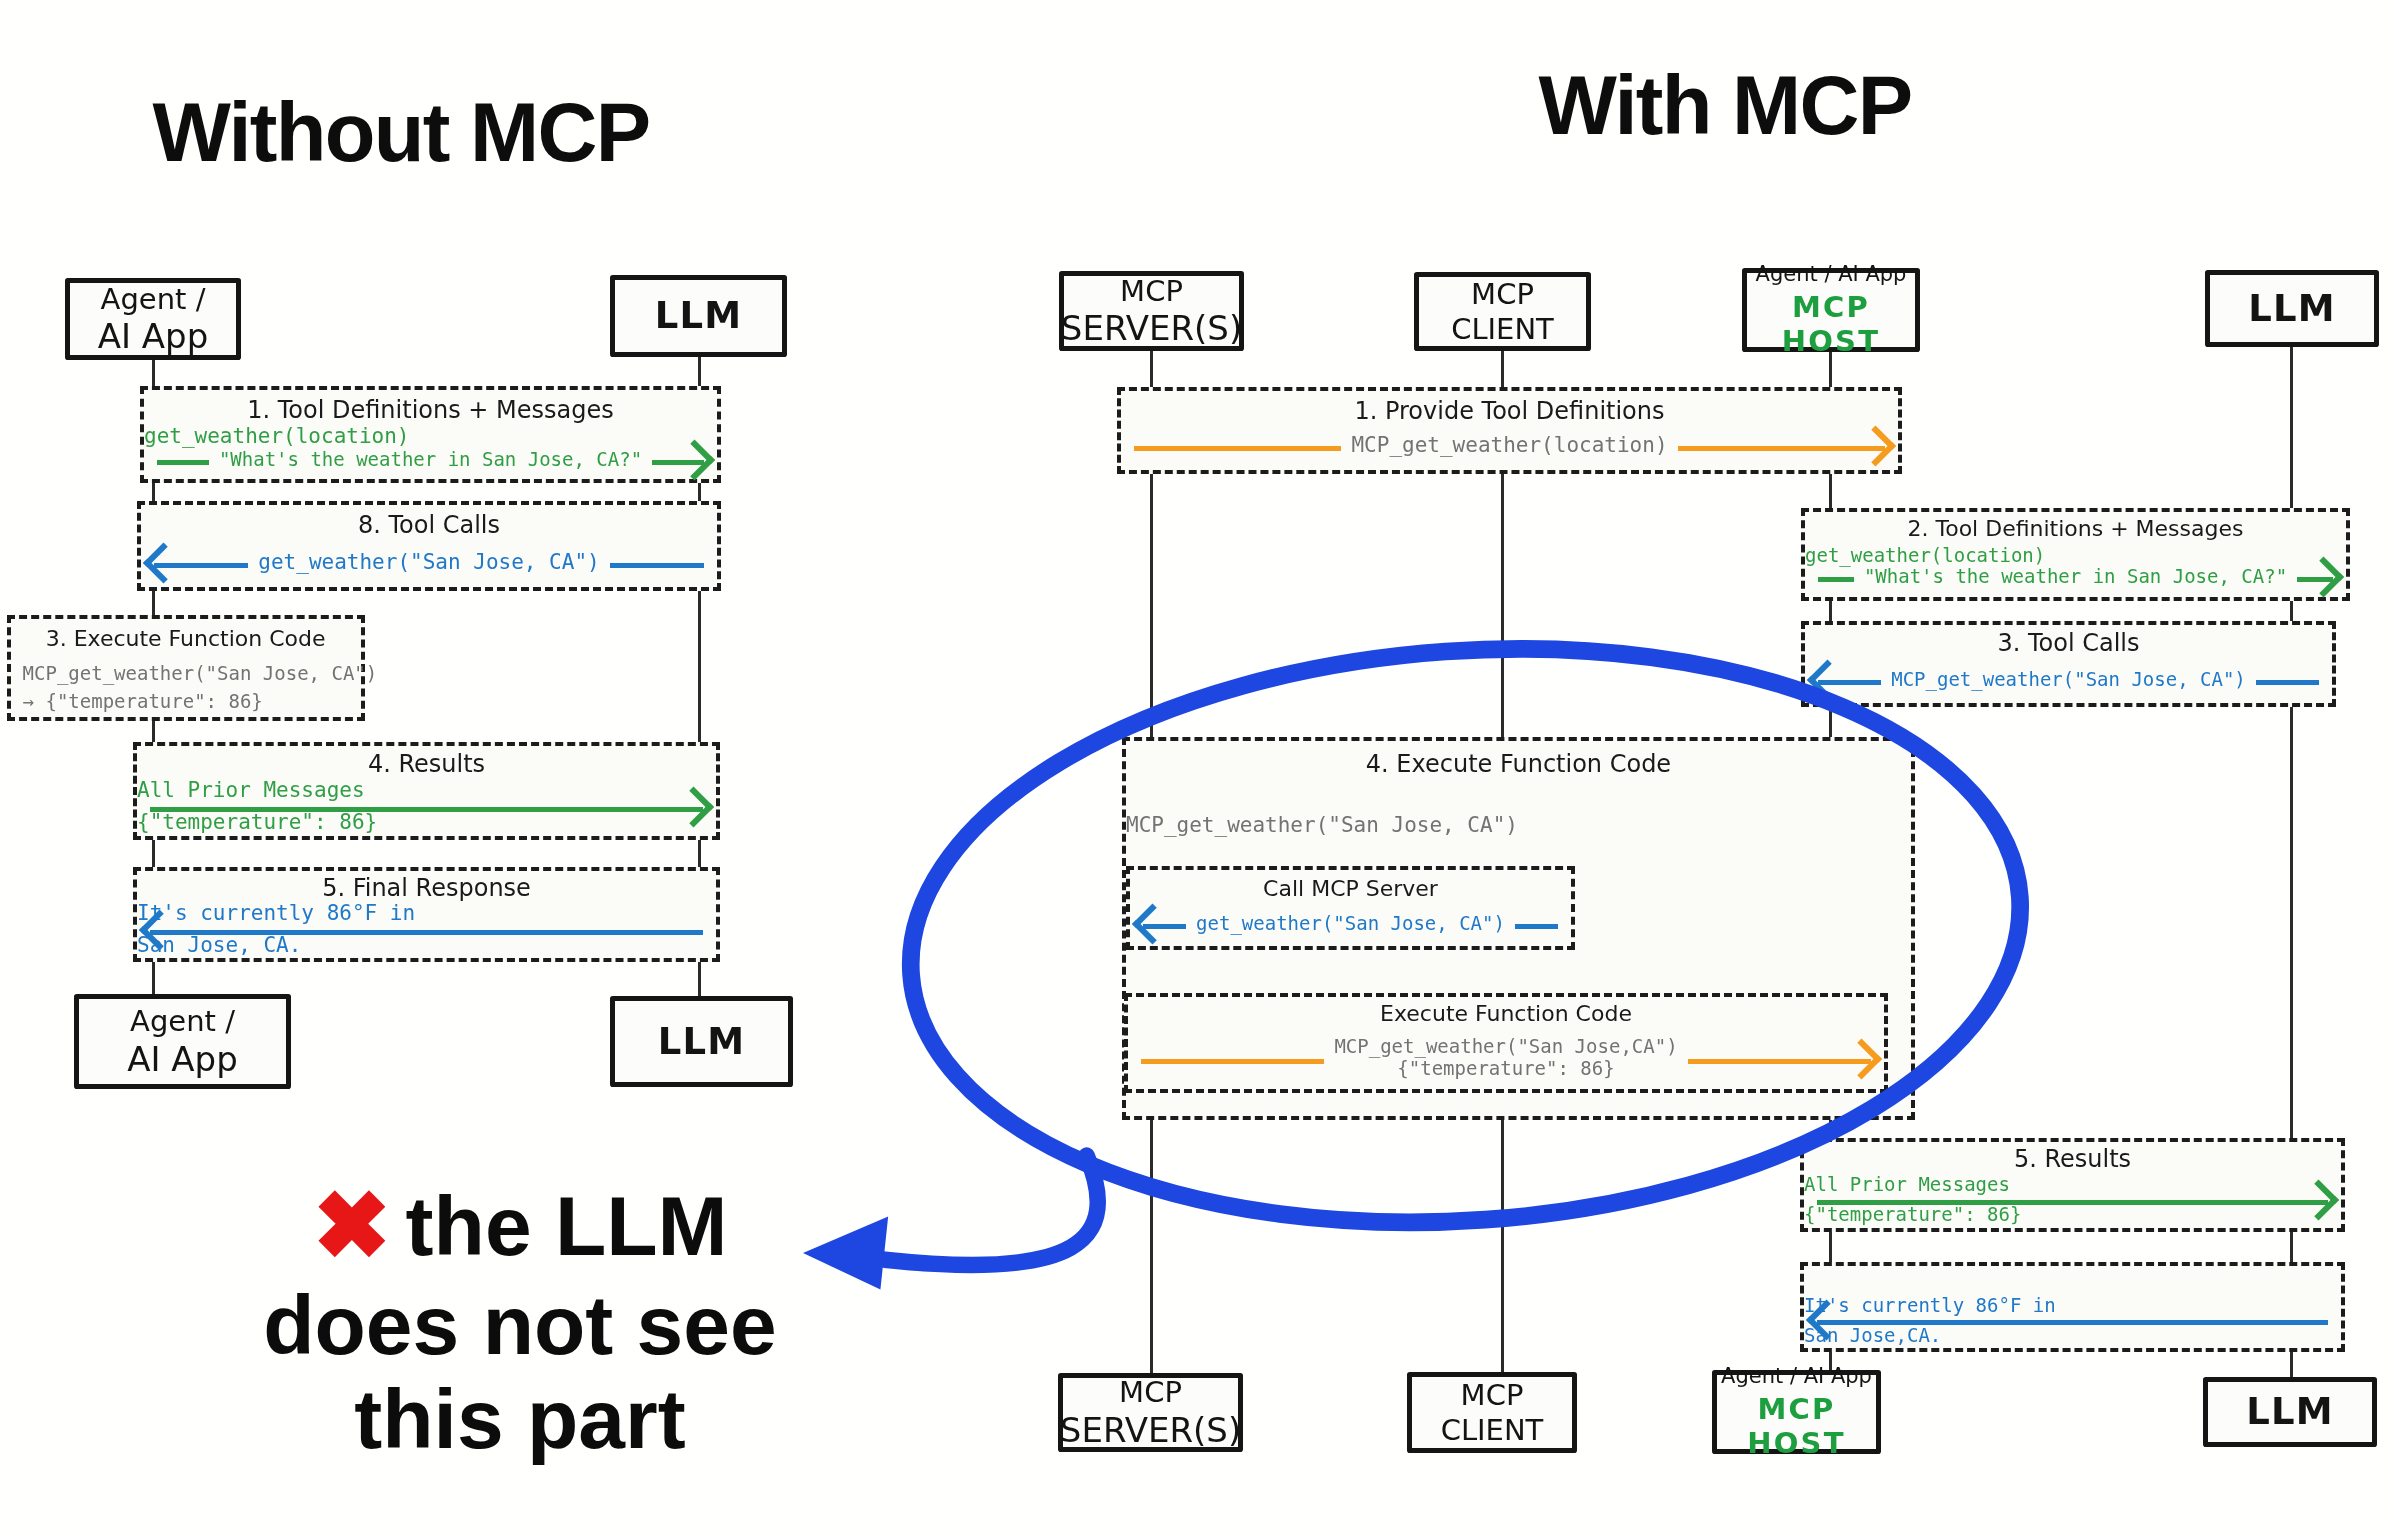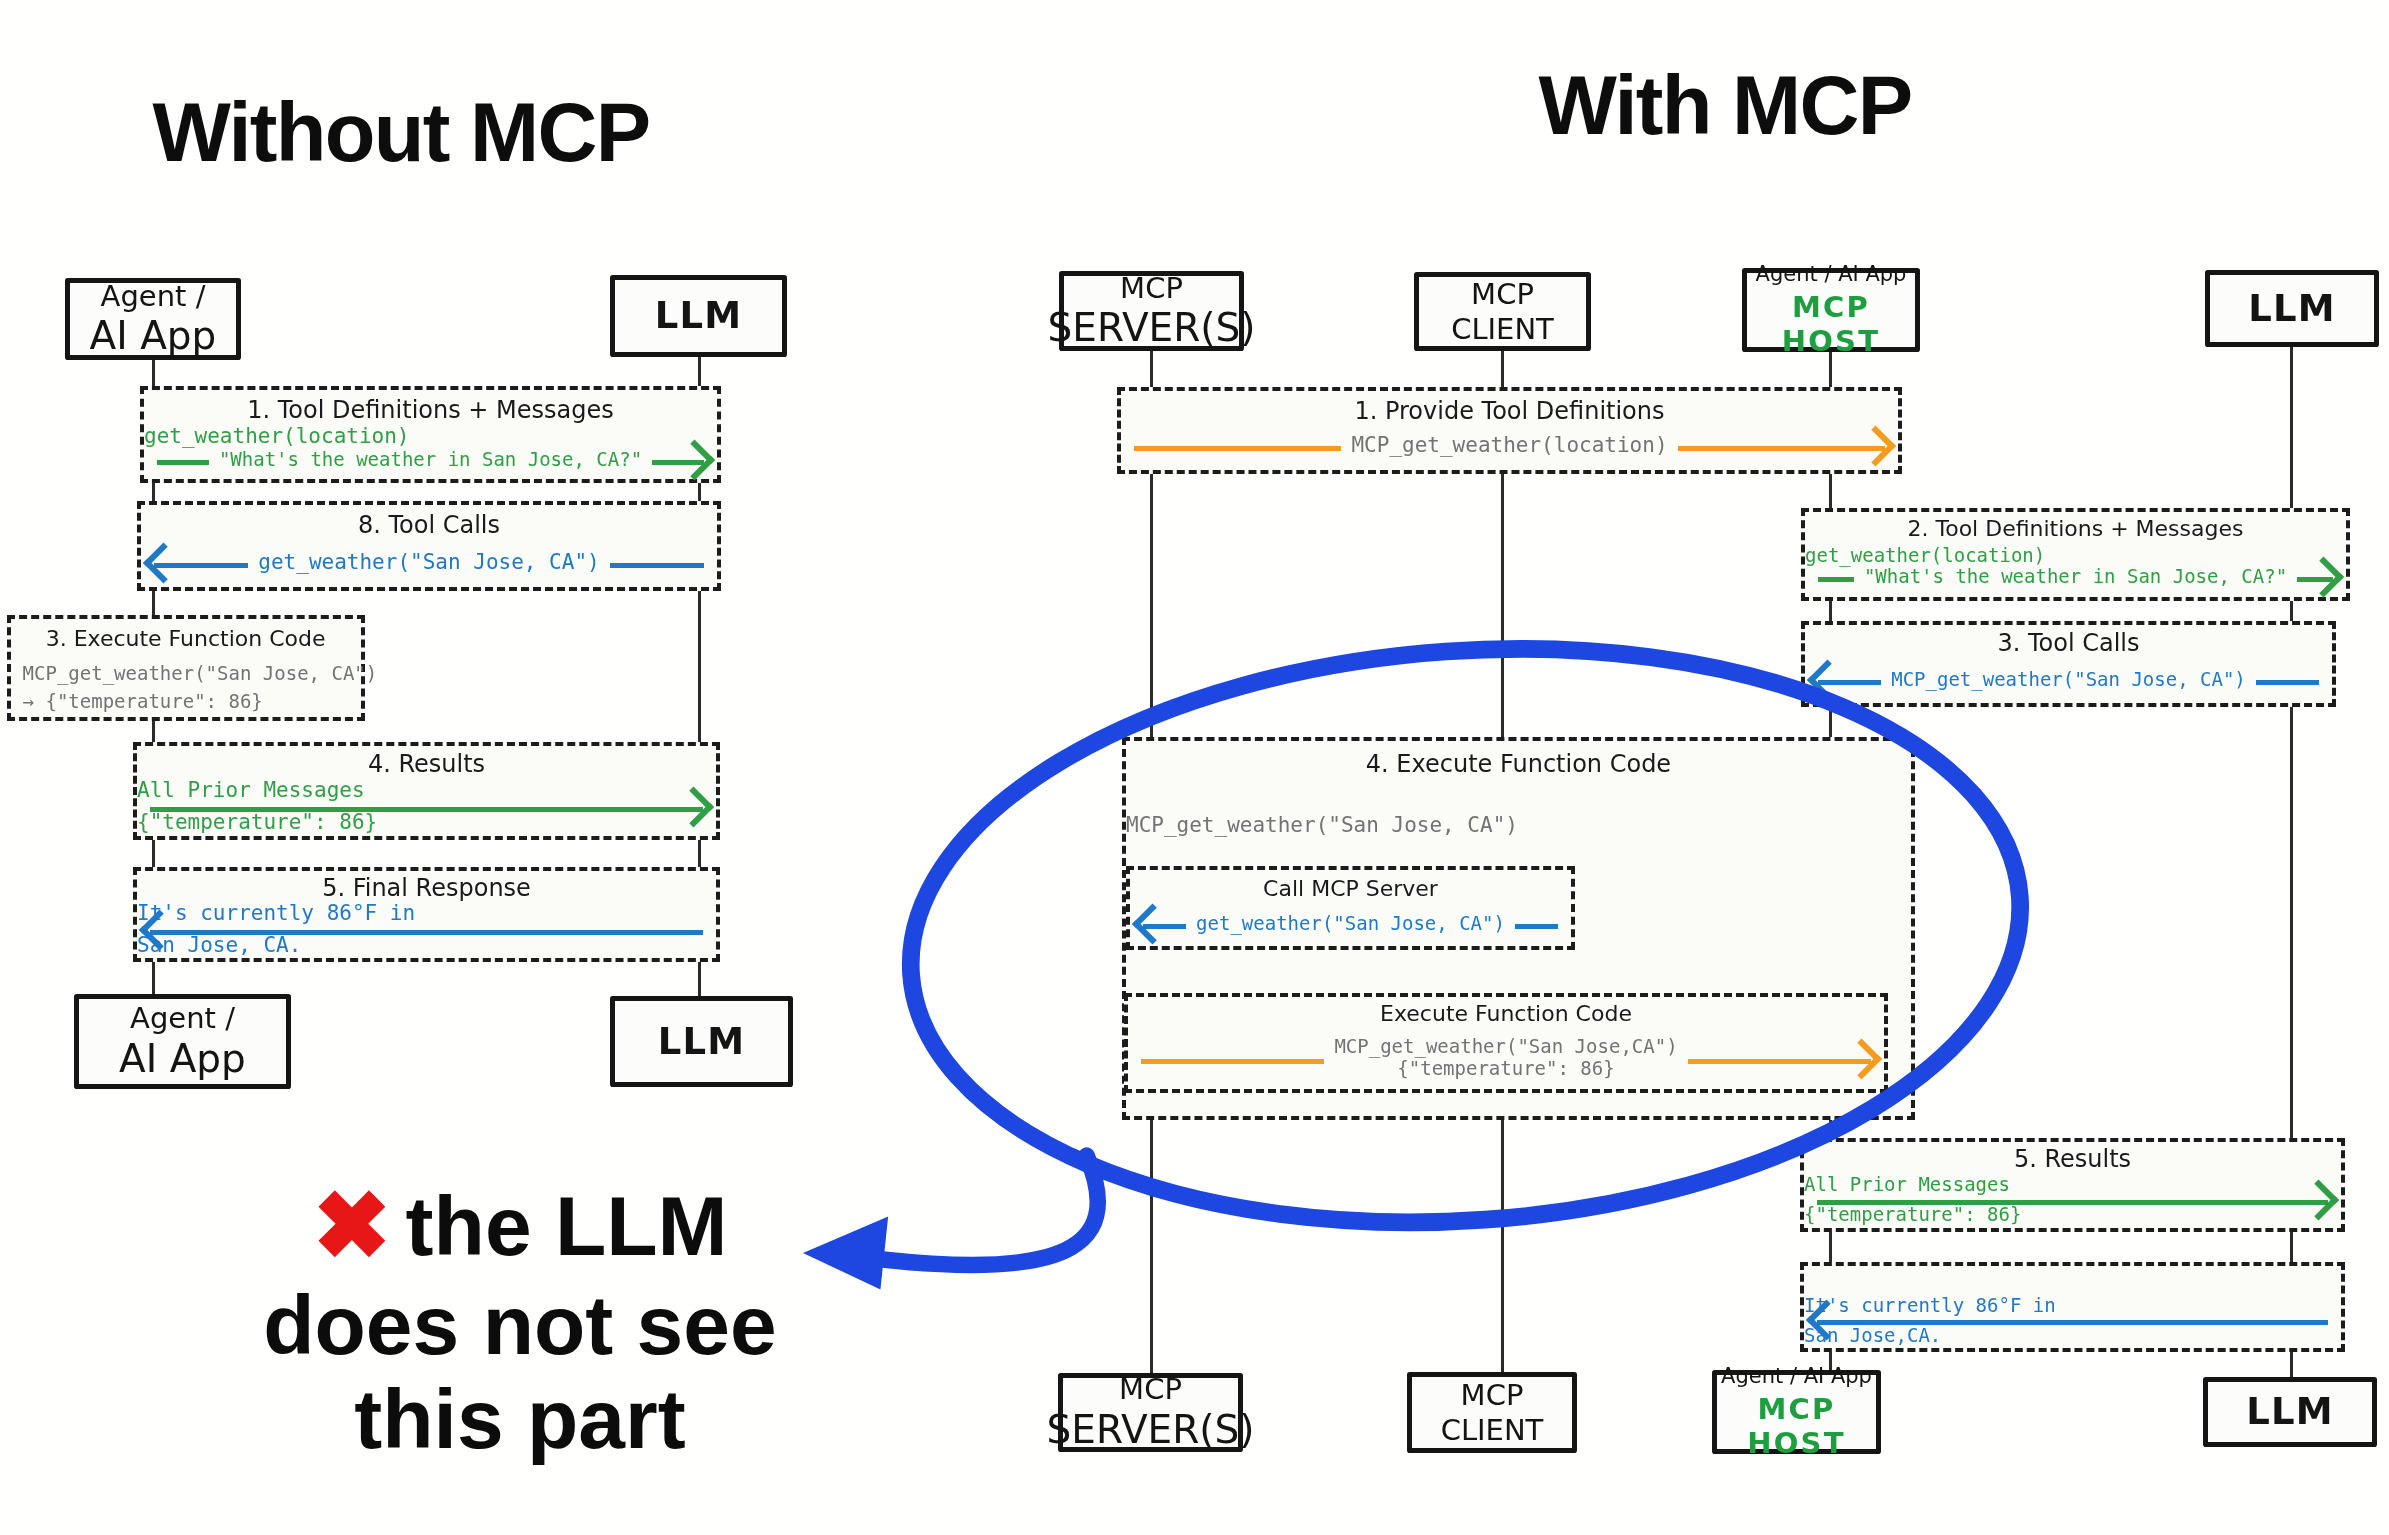--- a/index.html
+++ b/index.html
@@ -8,21 +8,21 @@
 
   
   .big-title{position:absolute;font-family:"Liberation Sans", sans-serif;font-weight:bold;
              font-size:83px;letter-spacing:-1.7px;text-align:center;color:#0d0d0d;}
 
   
   .actor{position:absolute;border:5px solid #151515;border-radius:2.8px;background:#fcfcfa;
          display:flex;flex-direction:column;align-items:center;justify-content:center;
          text-align:center;line-height:1.18;box-sizing:border-box;}
   .actor .a1{font-size:29px;}
-  .actor .a2{font-size:39px;}
+  .actor .a2{font-size:34px;}
   .actor .small{font-size:21px;}
   .actor .host{font-size:29px;font-weight:bold;color:#1d9e3f;letter-spacing:2.2px;margin-top:3.3px;}
   .llm-label{font-weight:bold;font-size:37px;letter-spacing:1.1px;}
 
   
   .lifeline{position:absolute;width:2.8px;background:#2b2b2b;}
 
   
   .step{position:absolute;border:4.4px dashed #1c1c1c;background:#fbfbf8;box-sizing:border-box;}
   .step .st{position:absolute;left:0;right:0;text-align:center;font-size:24px;color:#1a1a1a;}

